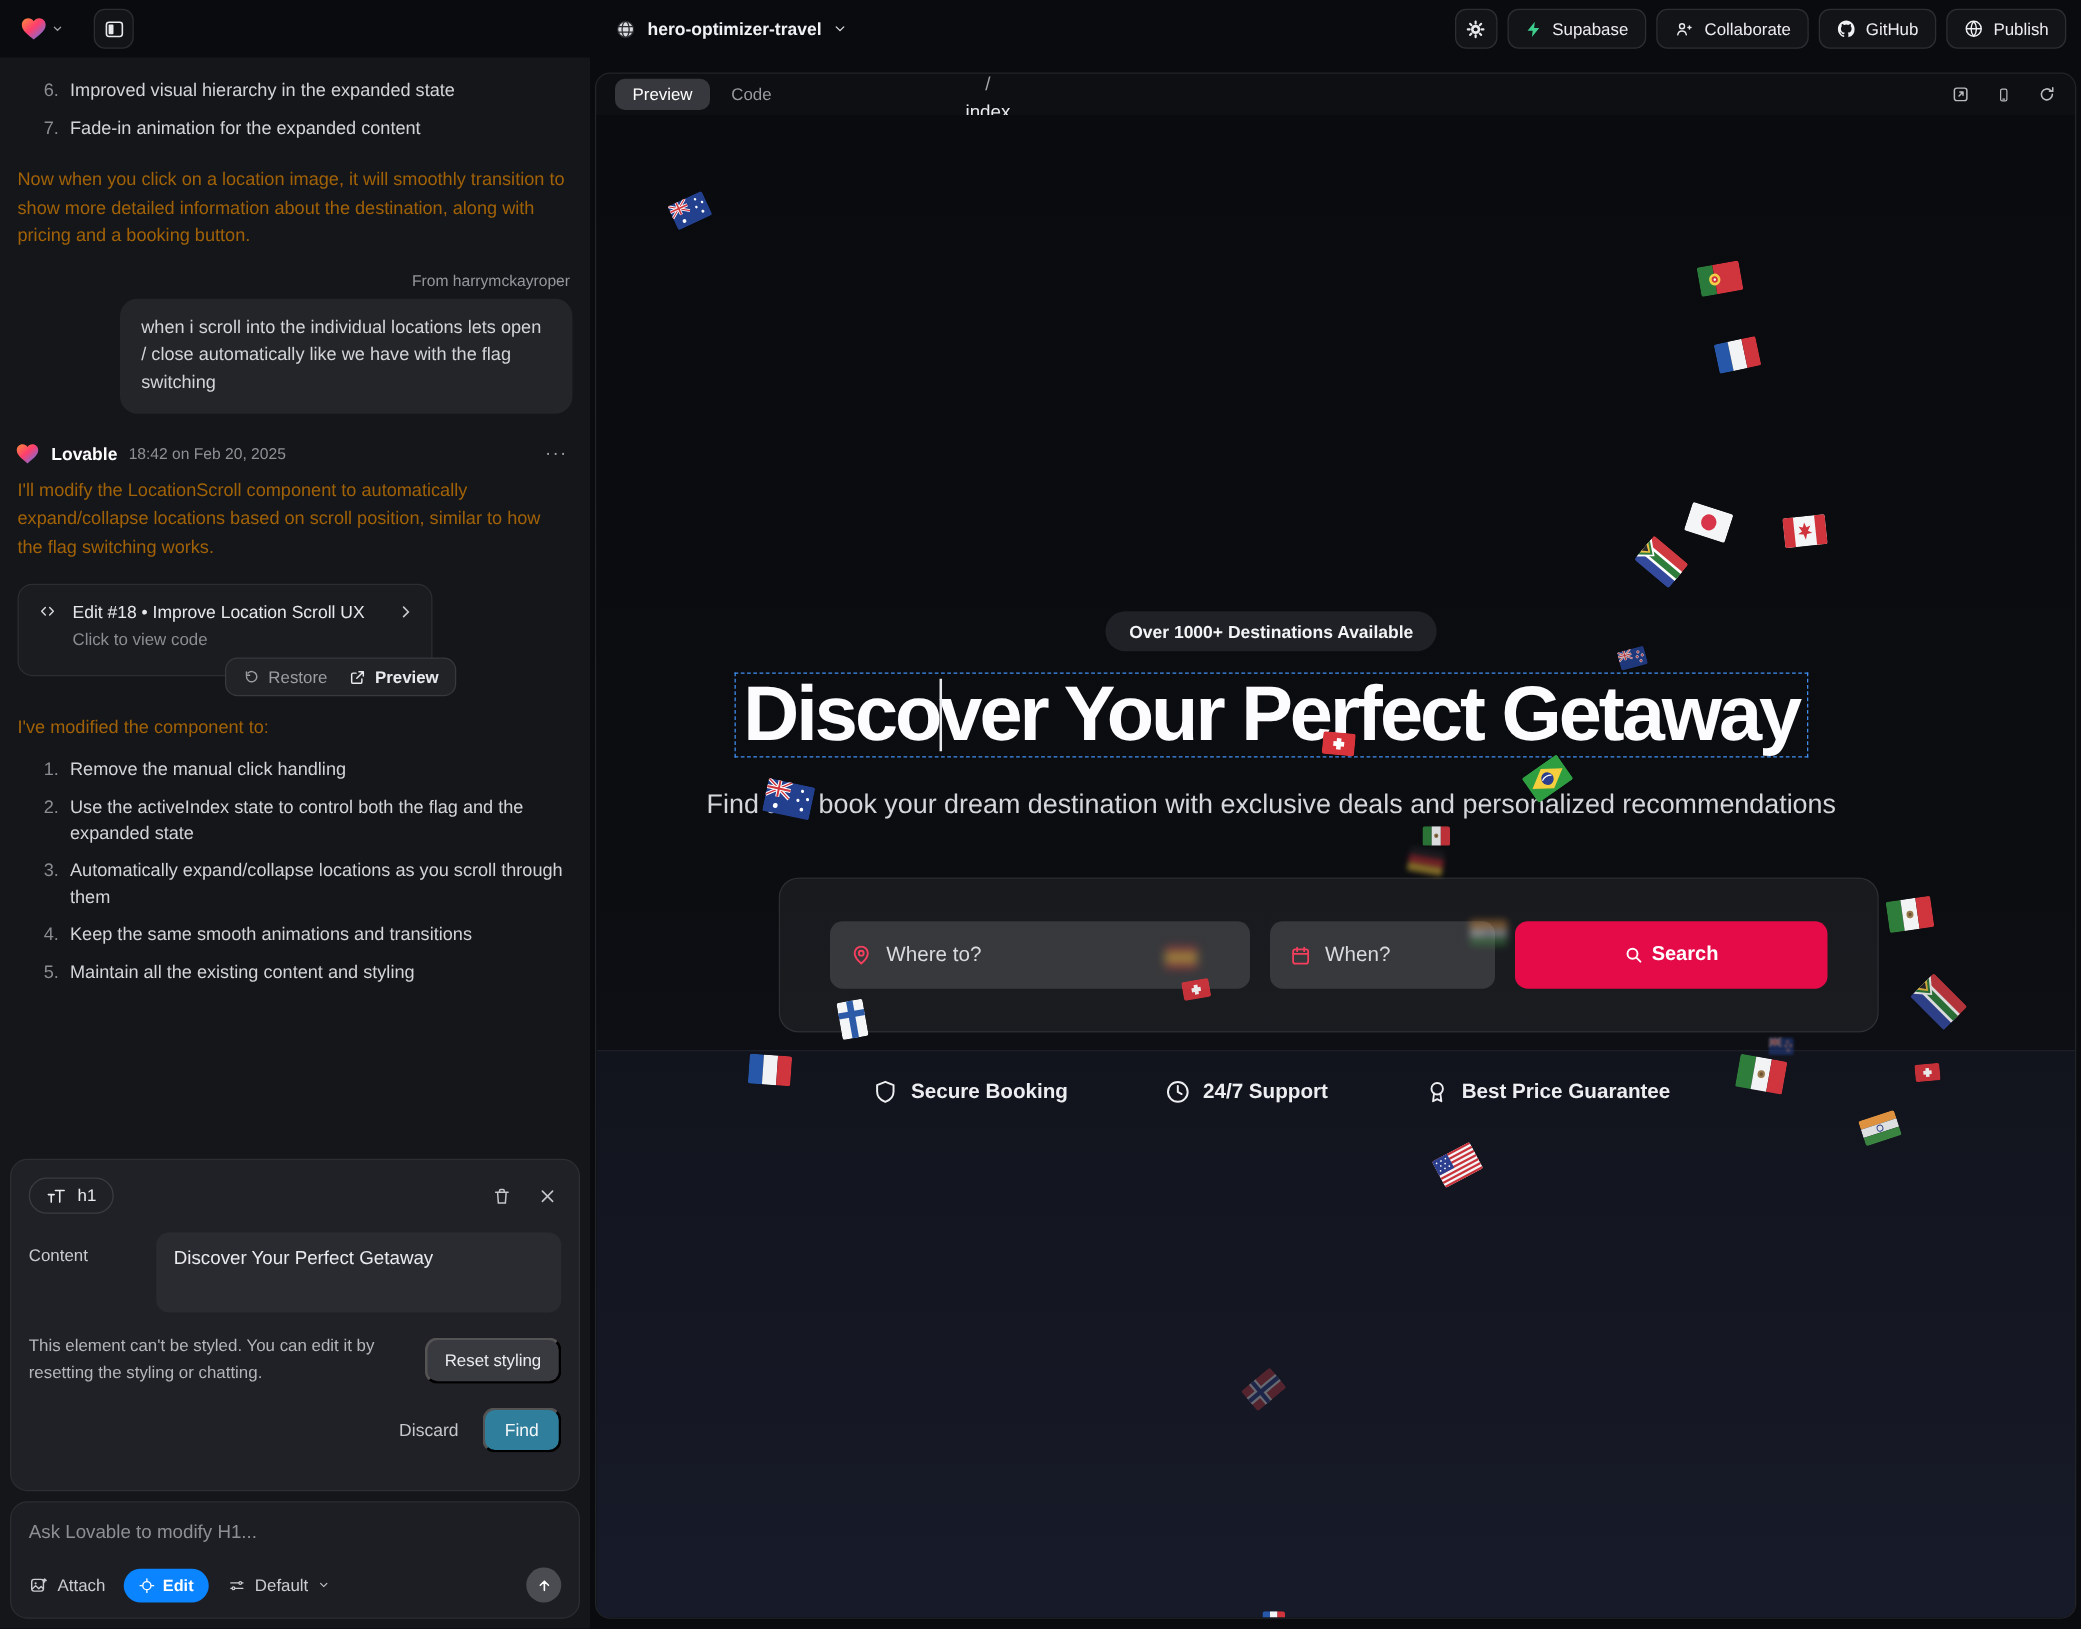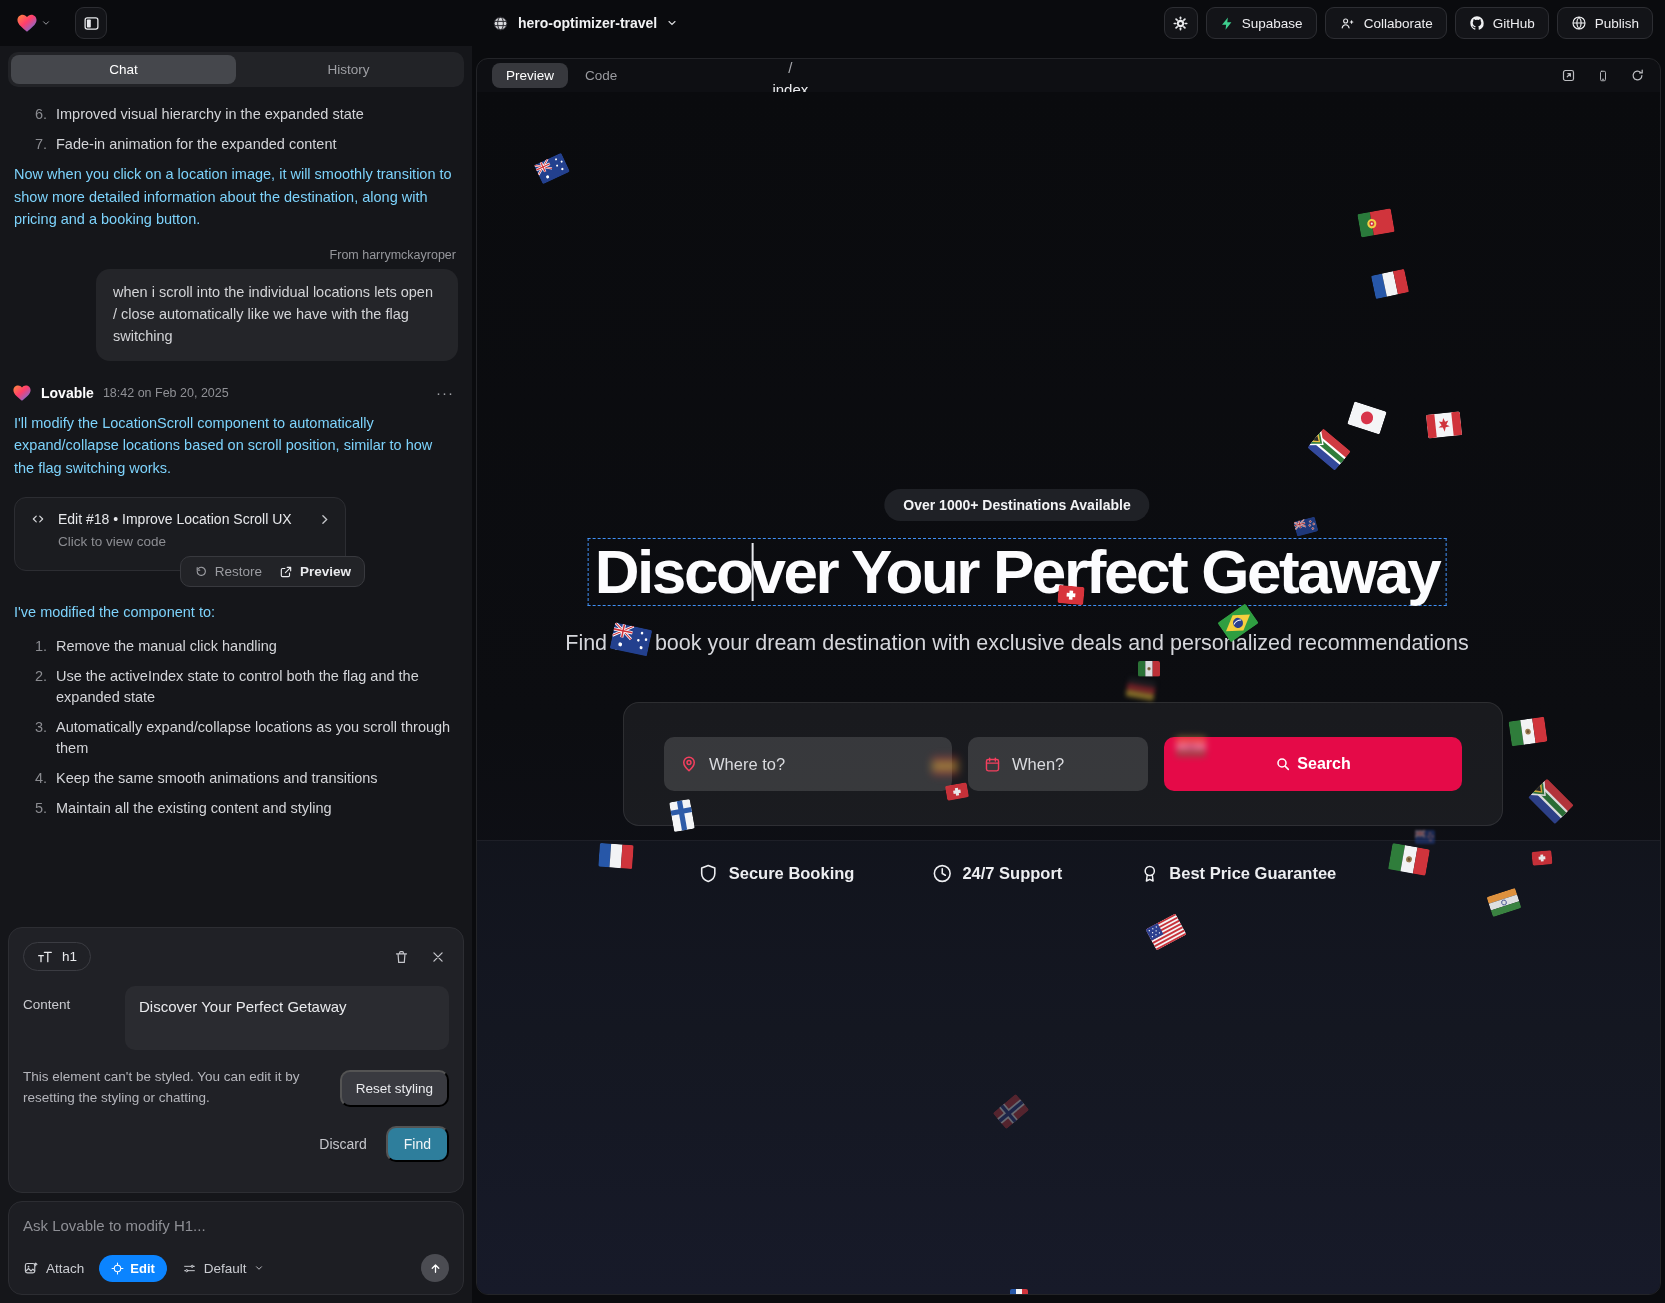--- a/index.html
+++ b/index.html
@@ -26,21 +26,21 @@
   
   .sidebar { position:absolute; top:46px; left:0; width:472px; bottom:0; display:flex; flex-direction:column; background:#15161a; }
   .tabs { margin:6px 8px 0; background:#222327; border-radius:10px; display:flex; padding:3px; }
   .tab { flex:1; text-align:center; padding:7px 0; font-size:13.5px; color:#9e9fa4; border-radius:8px; }
   .tab.active { background:#45474c; color:#ffffff; }
 
   .chat { flex:1; overflow:hidden; padding:12px 14px 0 12px; font-size:14.5px; }
   .ol-row { display:flex; gap:9px; padding:4.5px 0 4.5px 18px; line-height:1.45; }
   .ol-num { color:#8b8c91; min-width:17px; text-align:right; flex:none; }
   .ol-text { color:#d3d4d8; }
-  .para { margin:4px 2px 0; color:#7dd3fc; line-height:1.55; }
+  .para { margin:15px 2px 0; color:#a16207; line-height:1.55; }
   .from-label { text-align:right; font-size:12.5px; color:#96979c; margin:18px 2px 7px; }
   .bubble { margin-left:84px; background:#242529; border-radius:14px; padding:13px 17px; color:#d3d4d7; line-height:1.5; }
   .msg-head { display:flex; align-items:center; gap:9px; margin:23px 0 10px; }
   .msg-name { font-weight:bold; font-size:14px; color:#fdfdfe; }
   .msg-time { font-size:12.5px; color:#8f9095; }
   .msg-menu { margin-left:auto; color:#9fa0a5; font-size:15px; letter-spacing:1px; padding:0 4px; }
 
   .edit-card { position:relative; margin:18px 0 30px 2px; width:332px; border:1px solid #2c2d32; background:#1b1c20; border-radius:12px; padding:13px 14px 21px; }
   .edit-card-row { display:flex; align-items:center; gap:11px; font-size:14px; color:#e7e8eb; }
   .edit-card-title { white-space:nowrap; }
@@ -87,21 +87,21 @@
   .badge { position:absolute; top:397px; left:540px; transform:translateX(-50%); background:#1f2126; border-radius:999px; padding:8px 19px; font-size:14px; font-weight:bold; color:#f3f4f6; white-space:nowrap; }
   .h1wrap { position:absolute; top:446px; left:540px; transform:translateX(-50%); border:1px dashed #4090f5; padding:0 6px; }
   .hero-title { font-size:62px; font-weight:bold; letter-spacing:-2.4px; line-height:66px; color:#fcfcfe; white-space:nowrap; }
   .caret { position:absolute; left:163px; top:4px; width:2px; height:58px; background:#e9eaee; }
   .subtitle { position:absolute; top:539px; left:540px; transform:translateX(-50%); font-size:21.5px; color:#d5d6db; white-space:nowrap; }
 
   .searchbar { position:absolute; top:610px; left:146px; width:880px; height:124px; background:rgba(255,255,255,0.055); border:1px solid rgba(255,255,255,0.09); border-radius:16px; display:flex; align-items:center; gap:16px; padding:0 40px; }
   .field { height:54px; background:rgba(255,255,255,0.135); border-radius:10px; display:flex; align-items:center; gap:11px; padding:0 16px; font-size:16.5px; color:#d9dade; }
   .field.where { flex:1; }
   .field.when { width:180px; }
-  .search-btn { width:298px; height:54px; flex:none; background:#e50a48; border-radius:10px; display:flex; align-items:center; justify-content:center; gap:6px; font-size:16px; font-weight:bold; color:#fff; }
+  .search-btn { width:250px; height:54px; flex:none; background:#e50a48; border-radius:10px; display:flex; align-items:center; justify-content:center; gap:6px; font-size:16px; font-weight:bold; color:#fff; }
 
   .features { position:absolute; top:771px; left:540px; transform:translateX(-50%); display:flex; align-items:flex-start; gap:77px; }
   .feature { display:flex; align-items:center; gap:10px; font-size:16.5px; font-weight:bold; color:#edeef1; white-space:nowrap; }
 
   .flags-layer { position:absolute; inset:0; pointer-events:none; }
   .flag { position:absolute; }
   .flag svg { width:100%; height:100%; border-radius:2px; }
 </style>
 </head>
 <body>
@@ -204,24 +204,20 @@
             <circle cx="12" cy="12" r="9"></circle>
             <path d="M3 12h18M12 3a14 14 0 0 1 0 18M12 3a14 14 0 0 0 0 18"></path>
           </svg>
       </span>
       <span>Publish</span>
     </button>
   </div>
 </header>
 
 <aside class="sidebar">
-  <div class="tabs">
-    <div class="tab active">Chat</div>
-    <div class="tab">History</div>
-  </div>
 
   <div class="chat">
     <div id="list-top">
         <div class="ol-row">
           <span class="ol-num">6.</span>
           <span class="ol-text">Improved visual hierarchy in the expanded state</span>
         </div>
         <div class="ol-row">
           <span class="ol-num">7.</span>
           <span class="ol-text">Fade-in animation for the expanded content</span>

